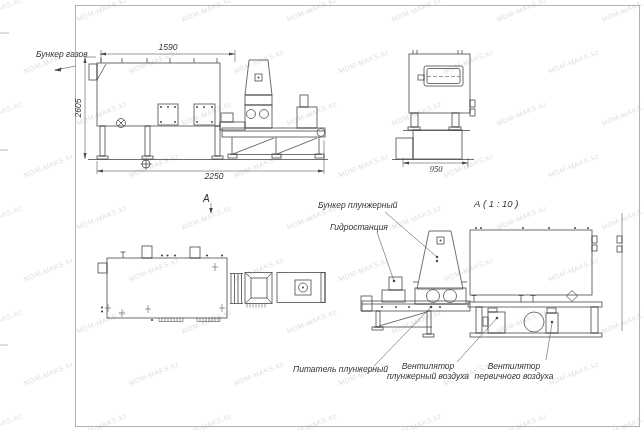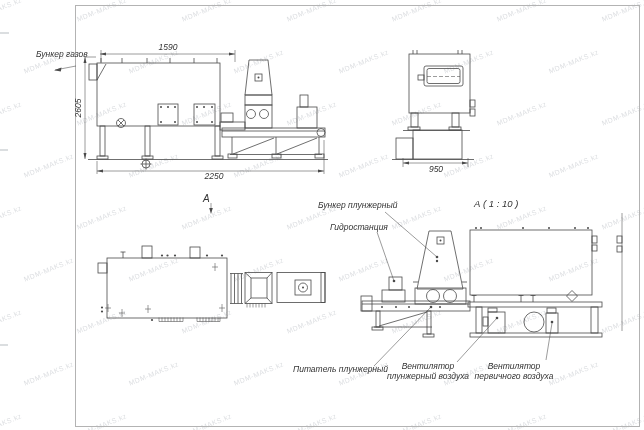--- a/index.html
+++ b/index.html
@@ -420,21 +420,21 @@
         <rect x="382" y="290" width="23" height="12"></rect>
       </g>
     </g>
   </svg>
 
   <span class="lbl" style="left:36px;top:50px;">Бункер газов</span>
 
   <span class="lbl dim ctr" style="left:168px;top:43px;">1590</span>
   <span class="lbl dim rot" style="left:79px;top:108px;">2605</span>
   <span class="lbl dim ctr" style="left:214px;top:172px;">2250</span>
-  <span class="lbl dim ctr" style="left:436px;top:165px;">950</span>
+  <span class="lbl dim ctr" style="left:436px;top:165px;font-family:Liberation Serif, serif;">950</span>
 
   <span class="lbl big" style="left:203px;top:193px;">А</span>
   <span class="lbl" style="left:474px;top:199px;font-size:9.5px;">А ( 1 : 10 )</span>
 
   <span class="lbl" style="left:318px;top:201px;">Бункер плунжерный</span>
   <span class="lbl" style="left:330px;top:223px;">Гидростанция</span>
   <span class="lbl" style="left:293px;top:365px;">Питатель плунжерный</span>
 
   <div class="lbl ctr" style="left:428px;top:362px;">
     <span>Вентилятор</span><br>

